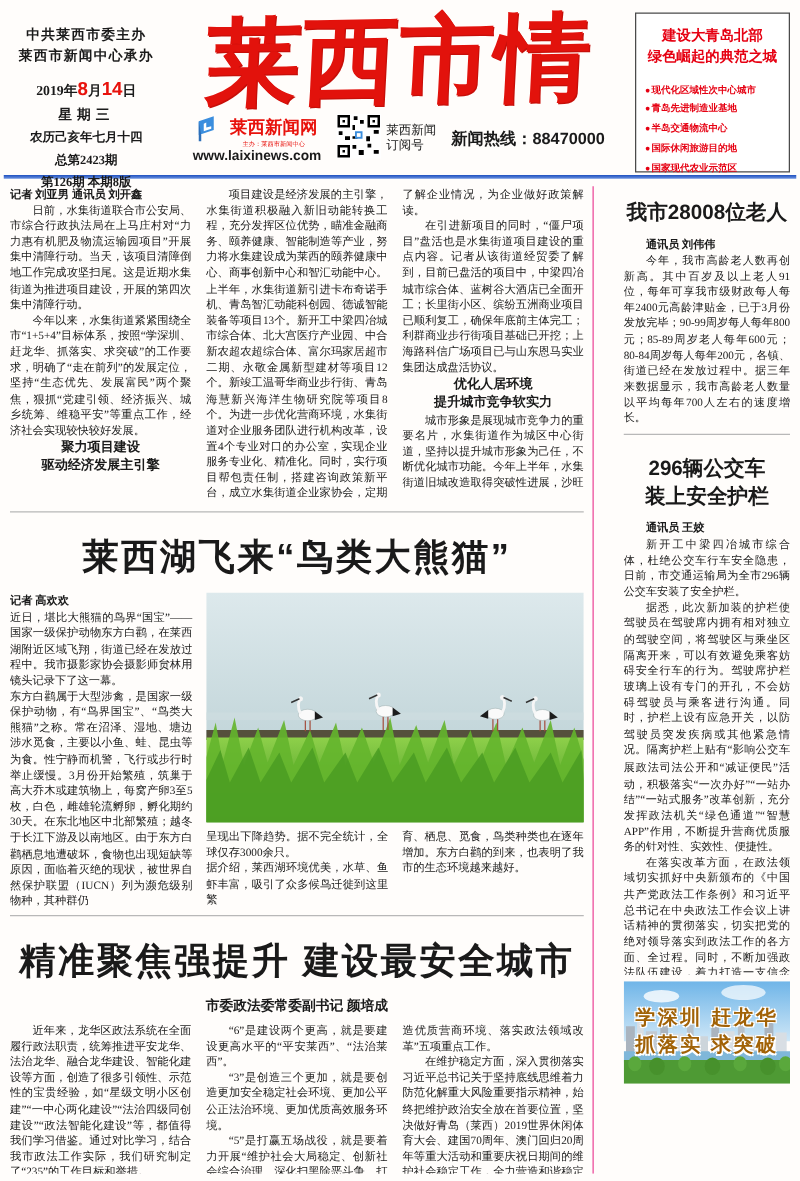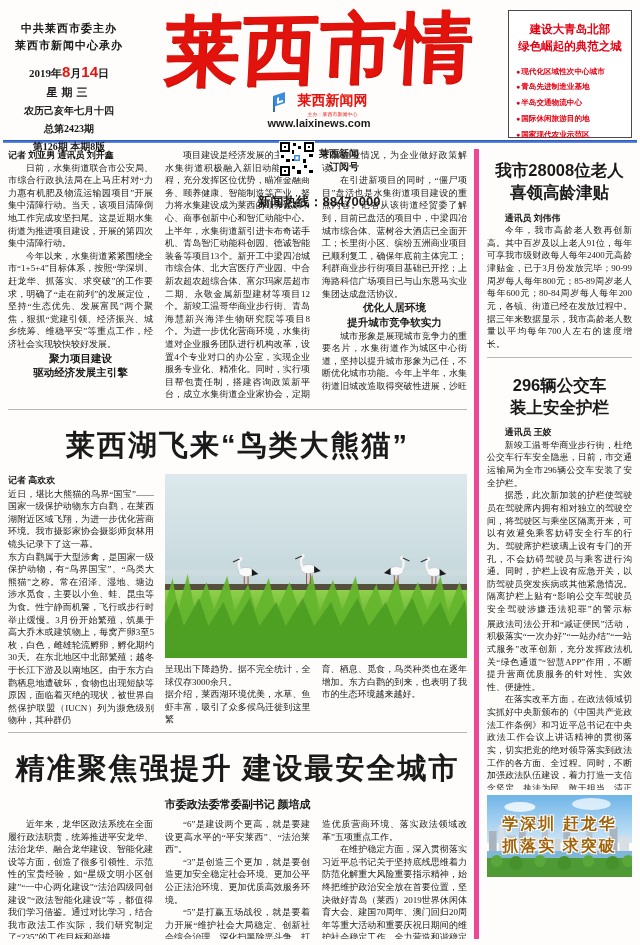--- a/index.html
+++ b/index.html
@@ -17,42 +17,42 @@
   .date-line .num { color:#e8120c; font-size:15px; font-family:"Liberation Sans",sans-serif; }
   .weekday { font-size:11px; letter-spacing:4px; margin-top:4px; }
   .lunar { font-size:10px; margin-top:4px; }
   .issue { font-size:10px; margin-top:4px; }
   .masthead-center { flex:1; text-align:center; position:relative; }
   .masthead-title {
     font-size:76px; line-height:1.05; font-weight:900; color:#e2120c;
     letter-spacing:1px; transform:skewX(-4deg) rotate(-1deg);
     text-shadow:1px 1px 0 #c70f09;
   }
-  .media-row { display:flex; align-items:center; justify-content:center; gap:12px; margin-top:1px;flex-direction:column; }
+  .media-row { display:flex; align-items:center; justify-content:center; gap:12px; margin-top:1px; }
   .logo-block { display:flex; flex-direction:column; align-items:center; }
   .logo-top { display:flex; align-items:flex-end; gap:3px; }
   .site-name { color:#e8120c; font-weight:900; font-size:14px; font-family:"Liberation Sans",sans-serif; }
   .site-sub { color:#e8120c; font-size:5px; margin-top:1px; }
   .site-url { font-weight:bold; font-size:11px; font-family:"Liberation Sans",sans-serif; }
   .qr-block { display:flex; align-items:center; gap:4px; }
-  .qr-caption { font-weight:bold; font-size:10px; line-height:1.25; text-align:right; }
+  .qr-caption { font-weight:normal; font-size:10px; line-height:1.25; text-align:left; }
   .hotline { font-weight:bold; font-size:13px; font-family:"Liberation Sans",sans-serif; }
   .slogan-box {
     width:124px; border:1px solid #4a4a4a; background:#fff;
     padding:10px 7px 6px 7px; color:#e60012; text-align:center; height:128px;
   }
   .slogan-title { font-size:11.5px; font-weight:900; line-height:1.5; font-family:"Liberation Sans",sans-serif; }
   .slogan-bullets { margin-top:8px; text-align:left; }
   .bullet-row { font-size:7.6px; font-weight:bold; line-height:2.1; white-space:nowrap; }
   .bullet-row .dot { font-size:7px; margin-right:1px; }
   .blue-rule { height:3px; margin:0 3px; background:linear-gradient(#1e50c0,#6d93e0); }
   
   .page-body { display:flex; padding:6px 8px 0 8px; height:796px; overflow:hidden; }
   .main-col { width:466px; padding-right:7px; }
-  .side-col { flex:1; border-left:5px solid #ec4899; padding-left:8px; overflow:hidden; }
+  .side-col { flex:1; border-left:1px solid #ec4899; padding-left:24px; overflow:hidden; }
   .headline-xl {
     font-family:"Liberation Sans","DejaVu Sans",sans-serif; font-weight:900;
     font-size:33px; text-align:center; letter-spacing:1px; margin:8px 0 10px 0;
   }
   .headline-l {
     font-family:"Liberation Sans","DejaVu Sans",sans-serif; font-weight:900;
     font-size:29px; text-align:center; letter-spacing:2px; margin:16px 0 8px 0;
   }
   .author-line { text-align:center; font-weight:bold; font-size:11px; margin-bottom:6px; }
   .cols3 {
@@ -206,21 +206,21 @@
         </div>
       </section>
 
       <hr class="h-rule">
 
       <section>
         <div class="headline-l">莱西湖飞来“鸟类大熊猫”</div>
         <div class="stork-grid">
           <div class="stork-left">
             <p class="byline no-indent" style="text-indent:2em">记者 高欢欢</p>
-            <p>近日，堪比大熊猫的鸟界“国宝”——国家一级保护动物东方白鹳，在莱西湖附近区域飞翔，为进一步优化营商环境。我市摄影家协会摄影师贠林用镜头记录下了这一幕。</p>
+            <p>近日，堪比大熊猫的鸟界“国宝”——国家一级保护动物东方白鹳，在莱西湖附近区域飞翔，街道已经在发放过程中。我市摄影家协会摄影师贠林用镜头记录下了这一幕。</p>
             <p>东方白鹳属于大型涉禽，是国家一级保护动物，有“鸟界国宝”、“鸟类大熊猫”之称。常在沼泽、湿地、塘边涉水觅食，主要以小鱼、蛙、昆虫等为食。性宁静而机警，飞行或步行时举止缓慢。3月份开始繁殖，筑巢于高大乔木或建筑物上，每窝产卵3至5枚，白色，雌雄轮流孵卵，孵化期约30天。在东北地区中北部繁殖；越冬于长江下游及以南地区。由于东方白鹳栖息地遭破坏，食物也出现短缺等原因，面临着灭绝的现状，被世界自然保护联盟（IUCN）列为濒危级别物种，其种群仍</p>
           </div>
           <div class="stork-photo">
             <svg viewBox="0 0 320 184" preserveAspectRatio="none">
               <defs>
                 <linearGradient id="skyG" x1="0" y1="0" x2="0" y2="1">
                   <stop offset="0" stop-color="#dde9ec"></stop>
                     <stop offset="1" stop-color="#c3d6da"></stop>
                 </linearGradient>
                 <linearGradient id="grassG" x1="0" y1="0" x2="0" y2="1">
@@ -297,38 +297,37 @@
         </div>
       </section>
 
     </div>
 
     <div class="side-col">
 
       <section class="elderly-sec">
         <div class="side-title">
           <div>我市28008位老人</div>
-          <div>喜领高龄津贴</div>
         </div>
         <div class="side-text body-text">
           <p class="byline">通讯员 刘伟伟</p>
           <p>今年，我市高龄老人数再创新高。其中百岁及以上老人91位，每年可享我市级财政每人每年2400元高龄津贴金，已于3月份发放完毕；90-99周岁每人每年800元；85-89周岁老人每年600元；80-84周岁每人每年200元，各镇、街道已经在发放过程中。据三年来数据显示，我市高龄老人数量以平均每年700人左右的速度增长。</p>
         </div>
       </section>
 
       <hr class="h-rule">
 
       <section class="bus-sec">
         <div class="side-title">
           <div>296辆公交车</div>
           <div>装上安全护栏</div>
         </div>
         <div class="side-text body-text">
           <p class="byline">通讯员 王姣</p>
-          <p>新竣工温哥华商业步行街，杜绝公交车行车安全隐患，日前，市交通运输局为全市296辆公交车安装了安全护栏。</p>
+          <p>新开工中梁四冶城市综合体，杜绝公交车行车安全隐患，日前，市交通运输局为全市296辆公交车安装了安全护栏。</p>
           <p>据悉，此次新加装的护栏使驾驶员在驾驶席内拥有相对独立的驾驶空间，将驾驶区与乘坐区隔离开来，可以有效避免乘客妨碍安全行车的行为。驾驶席护栏玻璃上设有专门的开孔，不会妨碍驾驶员与乘客进行沟通。同时，护栏上设有应急开关，以防驾驶员突发疾病或其他紧急情况。隔离护栏上贴有“影响公交车驾驶员安全驾驶涉嫌违法犯罪”的警示标语，时刻提醒乘客文明乘车，避免影响安全驾驶行为的发生，为乘客乘车筑起安全屏障。公交车护栏的安装不仅能够保障驾驶人员安全，也对城市形象提升起到促进作用。</p>
         </div>
       </section>
 
       <div class="cont-sec body-text">
         <p class="no-indent">展政法司法公开和“减证便民”活动，积极落实“一次办好”“一站办结”“一站式服务”改革创新，充分发挥政法机关“绿色通道”“智慧APP”作用，不断提升营商优质服务的针对性、实效性、便捷性。</p>
         <p>在落实改革方面，在政法领域切实抓好中央新颁布的《中国共产党政法工作条例》和习近平总书记在中央政法工作会议上讲话精神的贯彻落实，切实把党的绝对领导落实到政法工作的各方面、全过程。同时，不断加强政法队伍建设，着力打造一支信念坚定、执法为民、敢于担当、清正廉洁，让市委放心、群众满意的高素质政法干部队伍。</p>
       </div>
 
       <div class="promo">

